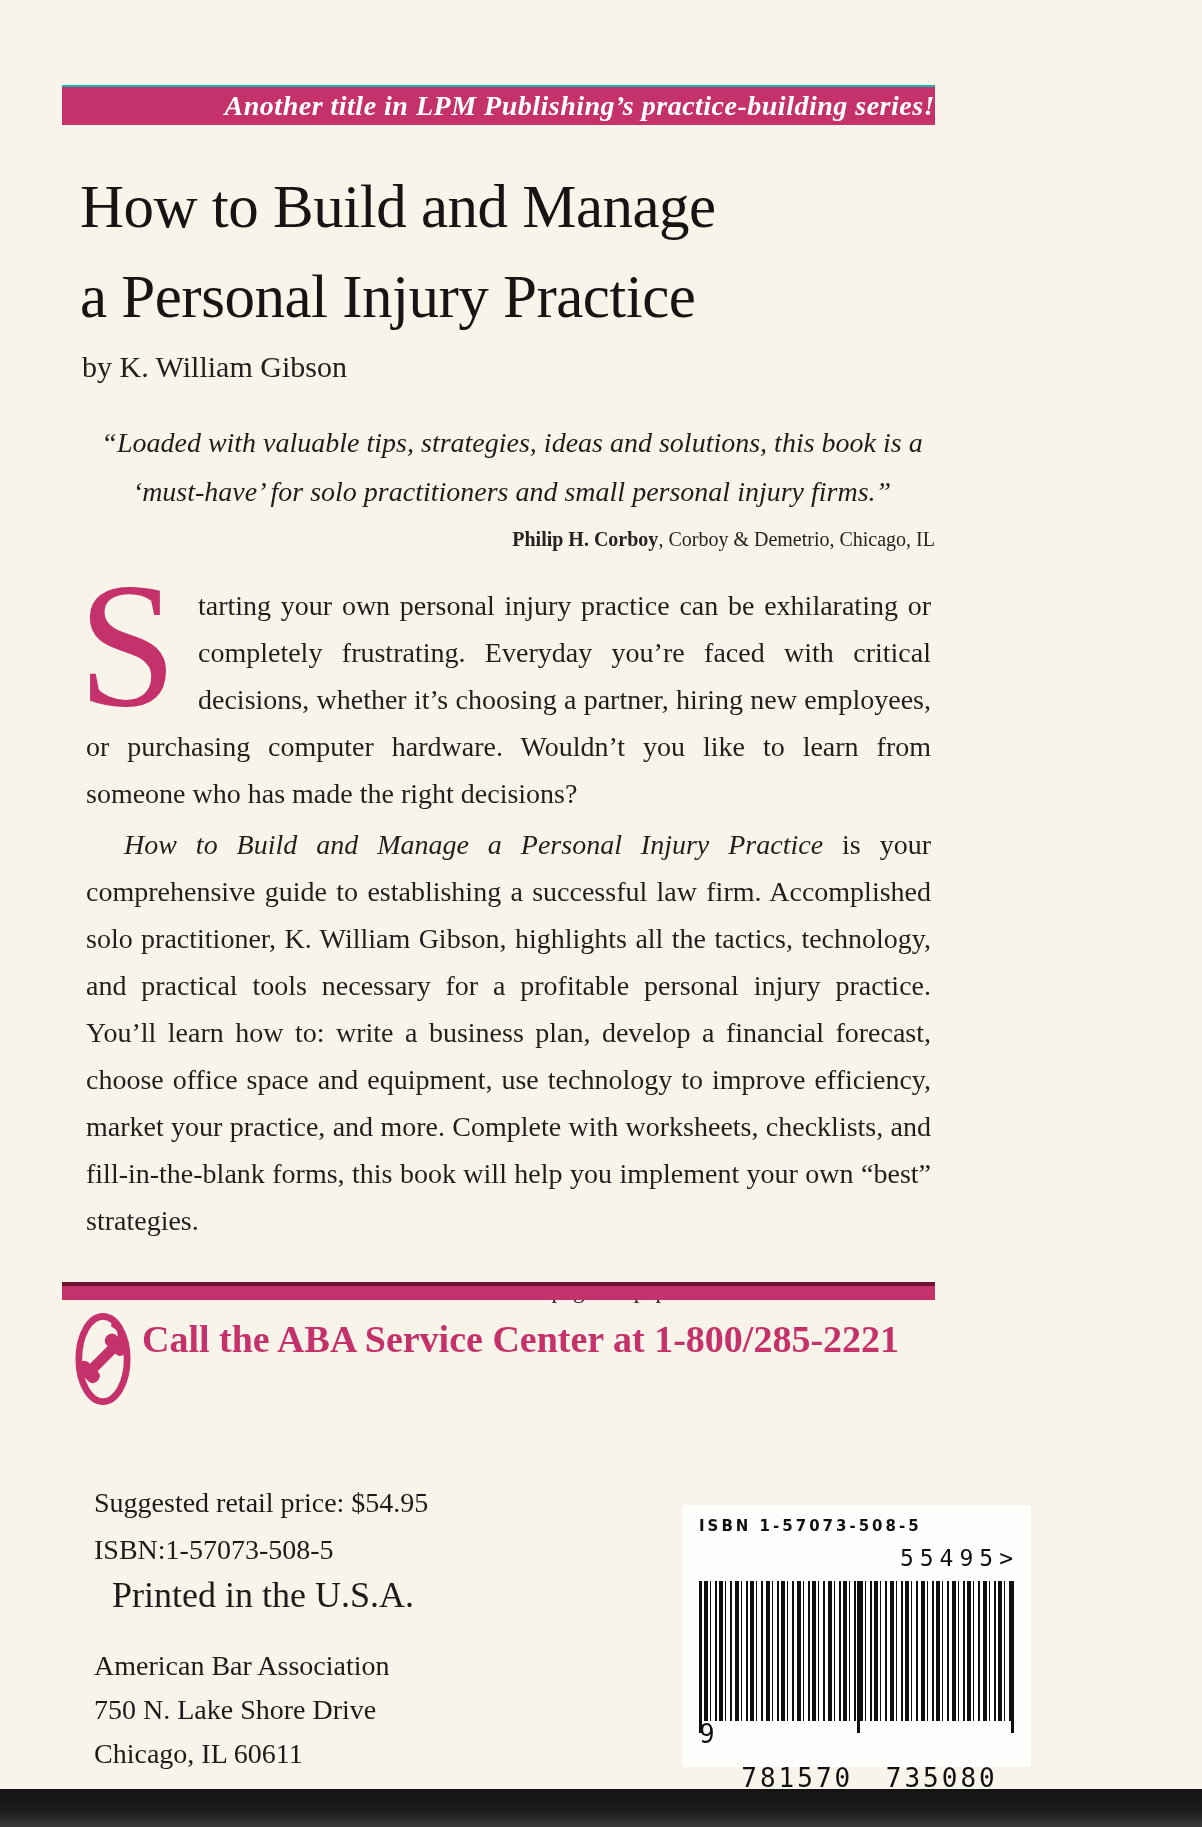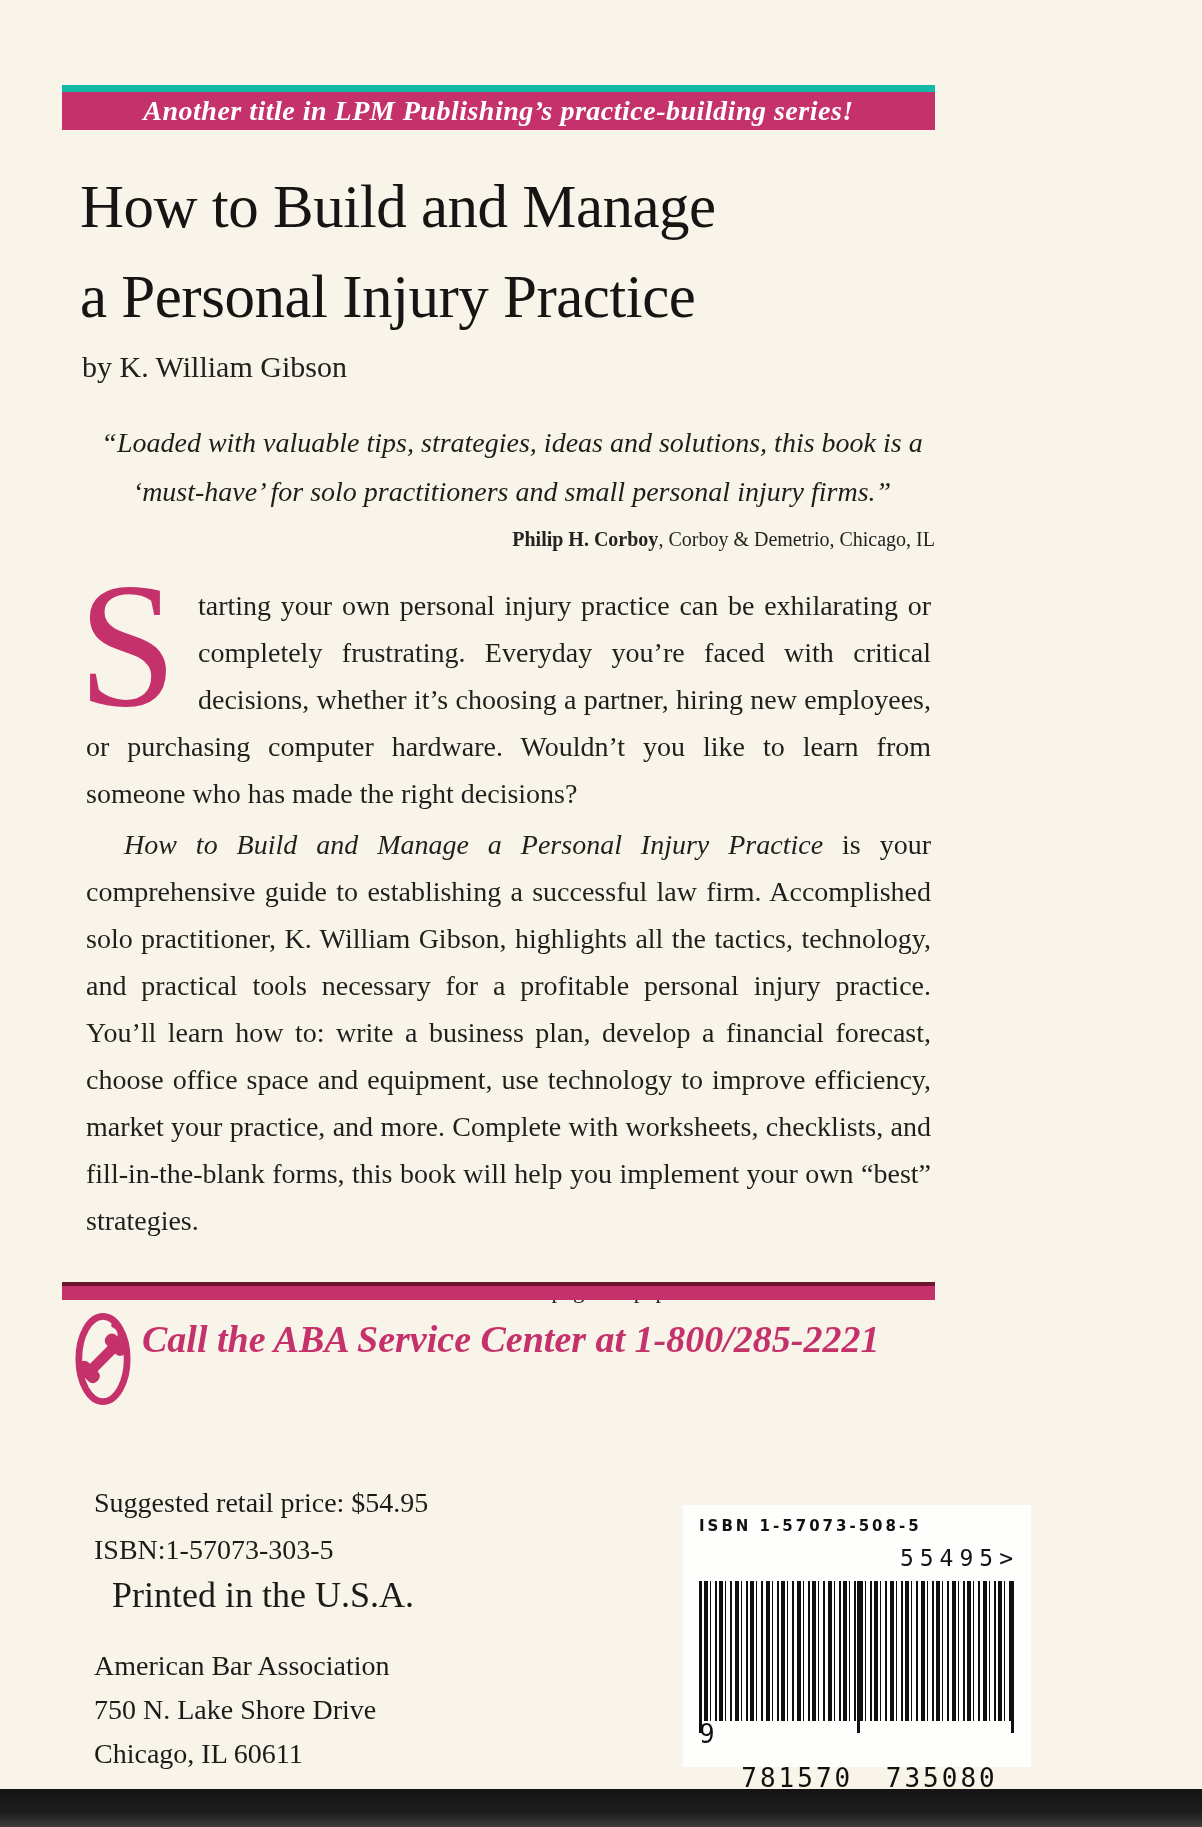--- a/index.html
+++ b/index.html
@@ -15,22 +15,22 @@
     width:1202px;height:1827px;
     background:var(--background);
     overflow:hidden;
     font-family:"Liberation Serif", serif;
     color:var(--ink);
   }
   
   .banner{
     position:absolute;left:62px;top:85px;width:873px;height:38px;
     background:var(--accent);
-    border-top:7px solid #14b8a6;
-    display:flex;align-items:center;justify-content:center;
+    border-top:2px solid #14b8a6;
+    display:flex;align-items:center;justify-content:flex-end;
   }
   .banner span{
     color:#fff;font-style:italic;font-weight:bold;font-size:28px;
     letter-spacing:0.5px;white-space:nowrap;
   }
   
   .title{
     position:absolute;left:80px;top:162px;margin:0;
     font-size:61px;line-height:90px;font-weight:normal;
     color:#161513;letter-spacing:-0.5px;
@@ -74,21 +74,21 @@
   .rule{
     position:absolute;left:62px;top:1282px;width:873px;height:14px;
     background:var(--accent);
     border-top:4px solid #6b1530;
   }
   
   .order-section{position:absolute;left:74px;top:1308px;width:940px;height:110px;}
   .phone-icon{position:absolute;left:0;top:2px;width:58px;height:98px;}
   .order-text{
     position:absolute;left:68px;top:6px;
-    font-size:38px;line-height:50px;font-weight:bold;font-style:italic;
+    font-size:38px;line-height:50px;font-weight:bold;
     color:var(--accent);white-space:nowrap;
   }
   
   .price{position:absolute;left:94px;top:1487px;font-size:28px;}
   .isbn{position:absolute;left:94px;top:1534px;font-size:28px;}
   .printed{position:absolute;left:112px;top:1574px;font-size:36px;}
   .publisher{position:absolute;left:94px;top:1644px;font-size:28px;line-height:44px;}
   
   .barcode-box{
     position:absolute;left:683px;top:1505px;width:348px;height:262px;
@@ -179,21 +179,21 @@
         </g>
         <path d="M41 15 q9 4 6 15" fill="none" stroke="#C5316A" stroke-width="5" stroke-linecap="round"></path>
       </svg>
     </div>
     <div class="order-text">
       <div>Call the ABA Service Center at 1-800/285-2221</div>
     </div>
   </div>
 
   <div class="price">Suggested retail price: $54.95</div>
-  <div class="isbn">ISBN:1-57073-303-5</div>
+  <div class="isbn">ISBN:1-57073-508-5</div>
   <div class="printed">Printed in the U.S.A.</div>
 
   <div class="publisher">
     <div>American Bar Association</div>
     <div>750 N. Lake Shore Drive</div>
     <div>Chicago, IL 60611</div>
   </div>
 
   <div class="barcode-box">
     <div class="bc-isbn">ISBN 1-57073-508-5</div>

